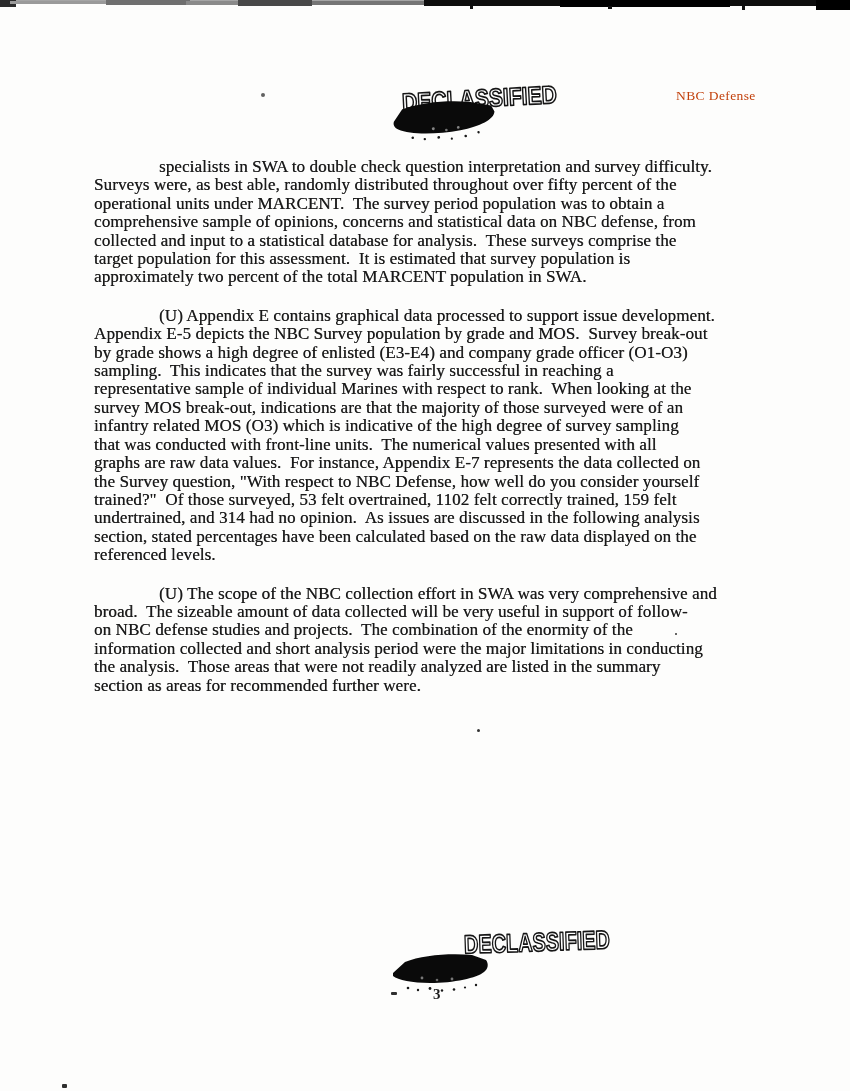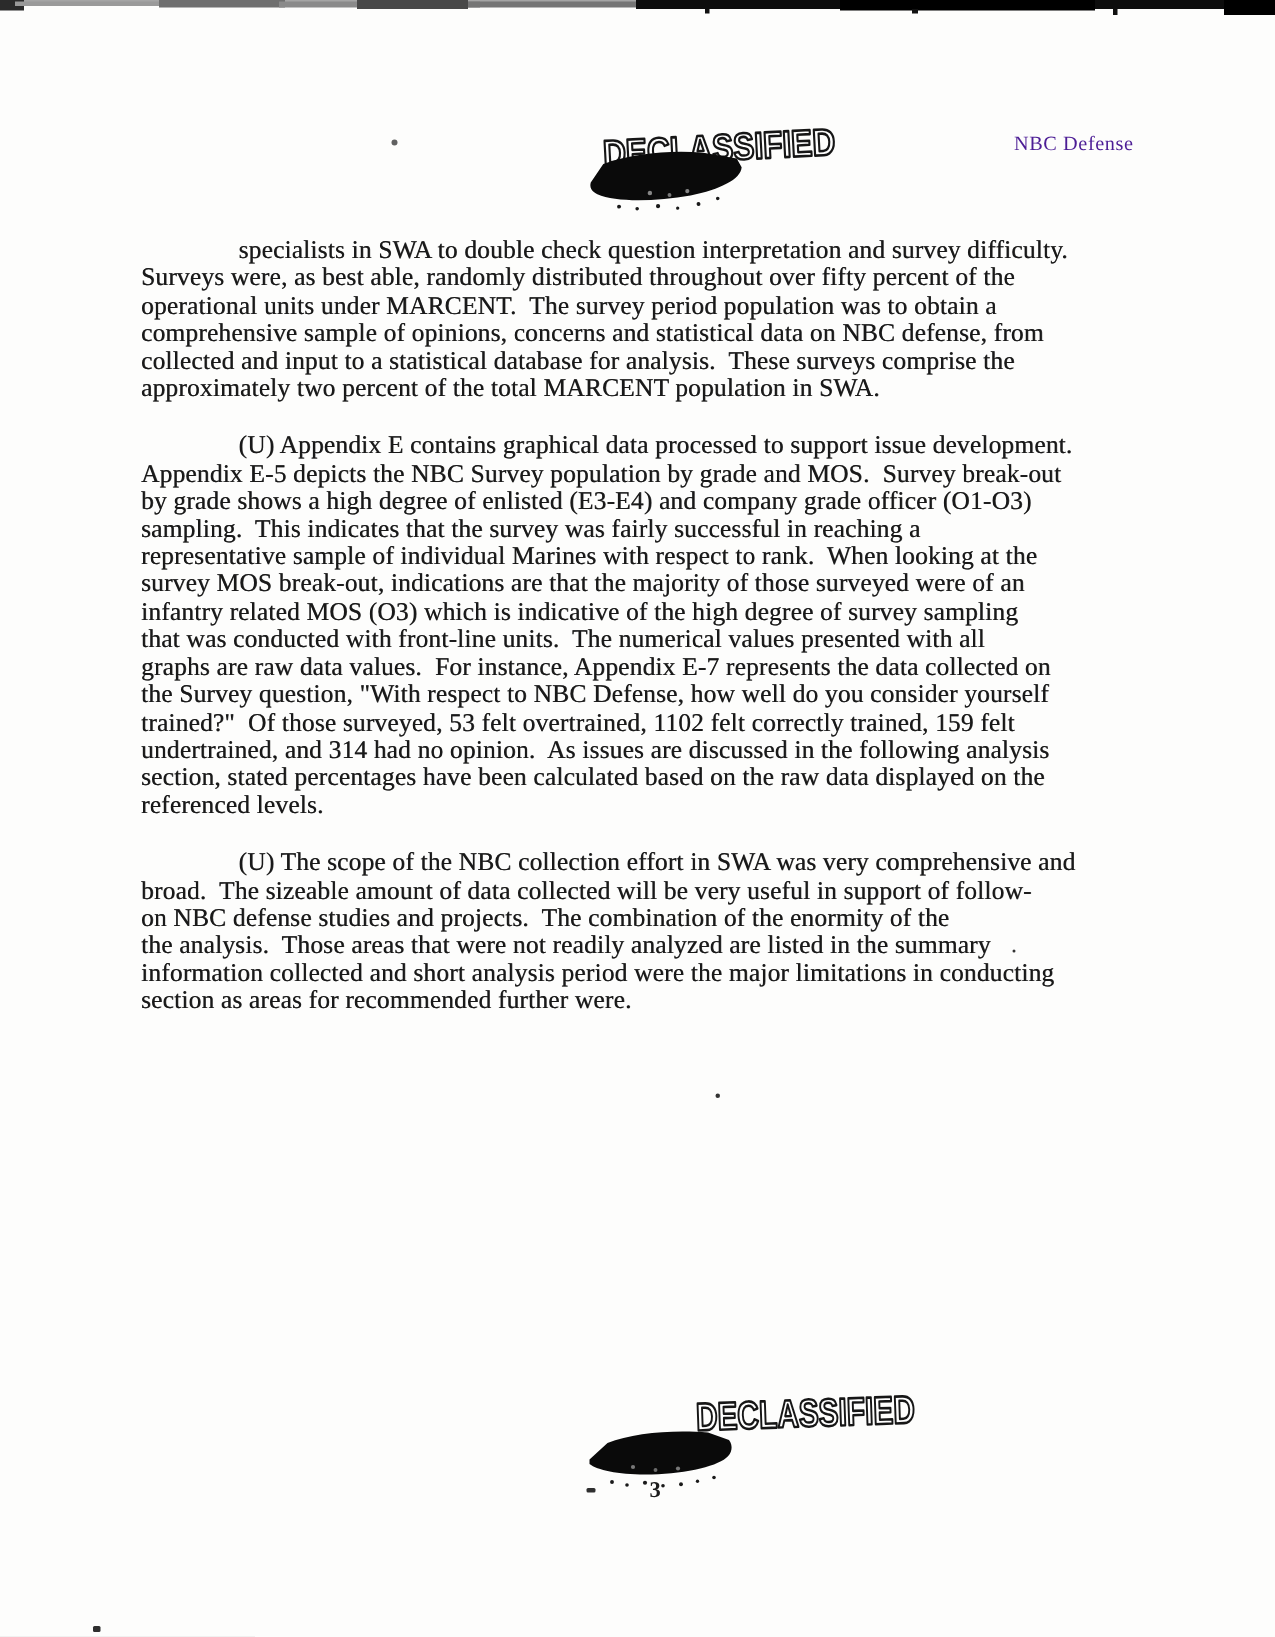--- a/index.html
+++ b/index.html
@@ -38,21 +38,21 @@
   }
 
   
   .blob{position:absolute;}
   .blob-top{left:388px;top:99px;transform:rotate(-3deg);}
   .blob-bottom{left:392px;top:952px;}
 
   
   .doc-label{
     position:absolute;left:676px;top:88px;
-    font-size:13.5px;color:#4c1d95;letter-spacing:.4px;
+    font-size:13.5px;color:#c2410c;letter-spacing:.4px;
     font-family:"Liberation Serif", serif;
   }
 
   
   .body-text{
     position:absolute;left:94px;top:158px;width:716px;
     font-size:17px;line-height:18.4px;color:#191919;
     letter-spacing:.1px;
     text-shadow:.3px 0 0 rgba(25,25,25,.75);
   }
@@ -119,20 +119,21 @@
 
   <div class="doc-label">NBC Defense</div>
 
   <div class="body-text">
     <div class="para">
         <div class="line">specialists in SWA to double check question interpretation and survey difficulty.</div>
         <div class="line">Surveys were, as best able, randomly distributed throughout over fifty percent of the</div>
         <div class="line">operational units under MARCENT.  The survey period population was to obtain a</div>
         <div class="line">comprehensive sample of opinions, concerns and statistical data on NBC defense, from</div>
         <div class="line">collected and input to a statistical database for analysis.  These surveys comprise the</div>
+        <div class="line">target population for this assessment.  It is estimated that survey population is</div>
         <div class="line">approximately two percent of the total MARCENT population in SWA.</div>
       </div>
     <div class="para">
         <div class="line">(U) Appendix E contains graphical data processed to support issue development.</div>
         <div class="line">Appendix E-5 depicts the NBC Survey population by grade and MOS.  Survey break-out</div>
         <div class="line">by grade shows a high degree of enlisted (E3-E4) and company grade officer (O1-O3)</div>
         <div class="line">sampling.  This indicates that the survey was fairly successful in reaching a</div>
         <div class="line">representative sample of individual Marines with respect to rank.  When looking at the</div>
         <div class="line">survey MOS break-out, indications are that the majority of those surveyed were of an</div>
         <div class="line">infantry related MOS (O3) which is indicative of the high degree of survey sampling</div>
@@ -141,22 +142,22 @@
         <div class="line">the Survey question, "With respect to NBC Defense, how well do you consider yourself</div>
         <div class="line">trained?"  Of those surveyed, 53 felt overtrained, 1102 felt correctly trained, 159 felt</div>
         <div class="line">undertrained, and 314 had no opinion.  As issues are discussed in the following analysis</div>
         <div class="line">section, stated percentages have been calculated based on the raw data displayed on the</div>
         <div class="line">referenced levels.</div>
       </div>
     <div class="para">
         <div class="line">(U) The scope of the NBC collection effort in SWA was very comprehensive and</div>
         <div class="line">broad.  The sizeable amount of data collected will be very useful in support of follow-</div>
         <div class="line">on NBC defense studies and projects.  The combination of the enormity of the</div>
+        <div class="line">information collected and short analysis period were the major limitations in conducting</div>
         <div class="line">the analysis.  Those areas that were not readily analyzed are listed in the summary</div>
-        <div class="line">information collected and short analysis period were the major limitations in conducting</div>
         <div class="line">section as areas for recommended further were.</div>
       </div>
   </div>
 
   <div class="stamp stamp-bottom">
     <svg width="160" height="38" viewBox="0 0 160 38">
       <text x="5" y="28" font-size="26" textLength="146" lengthAdjust="spacingAndGlyphs" fill="#ffffff" stroke="#161616" stroke-width="1.7" stroke-linejoin="round">DECLASSIFIED</text>
     </svg>
   </div>
 

